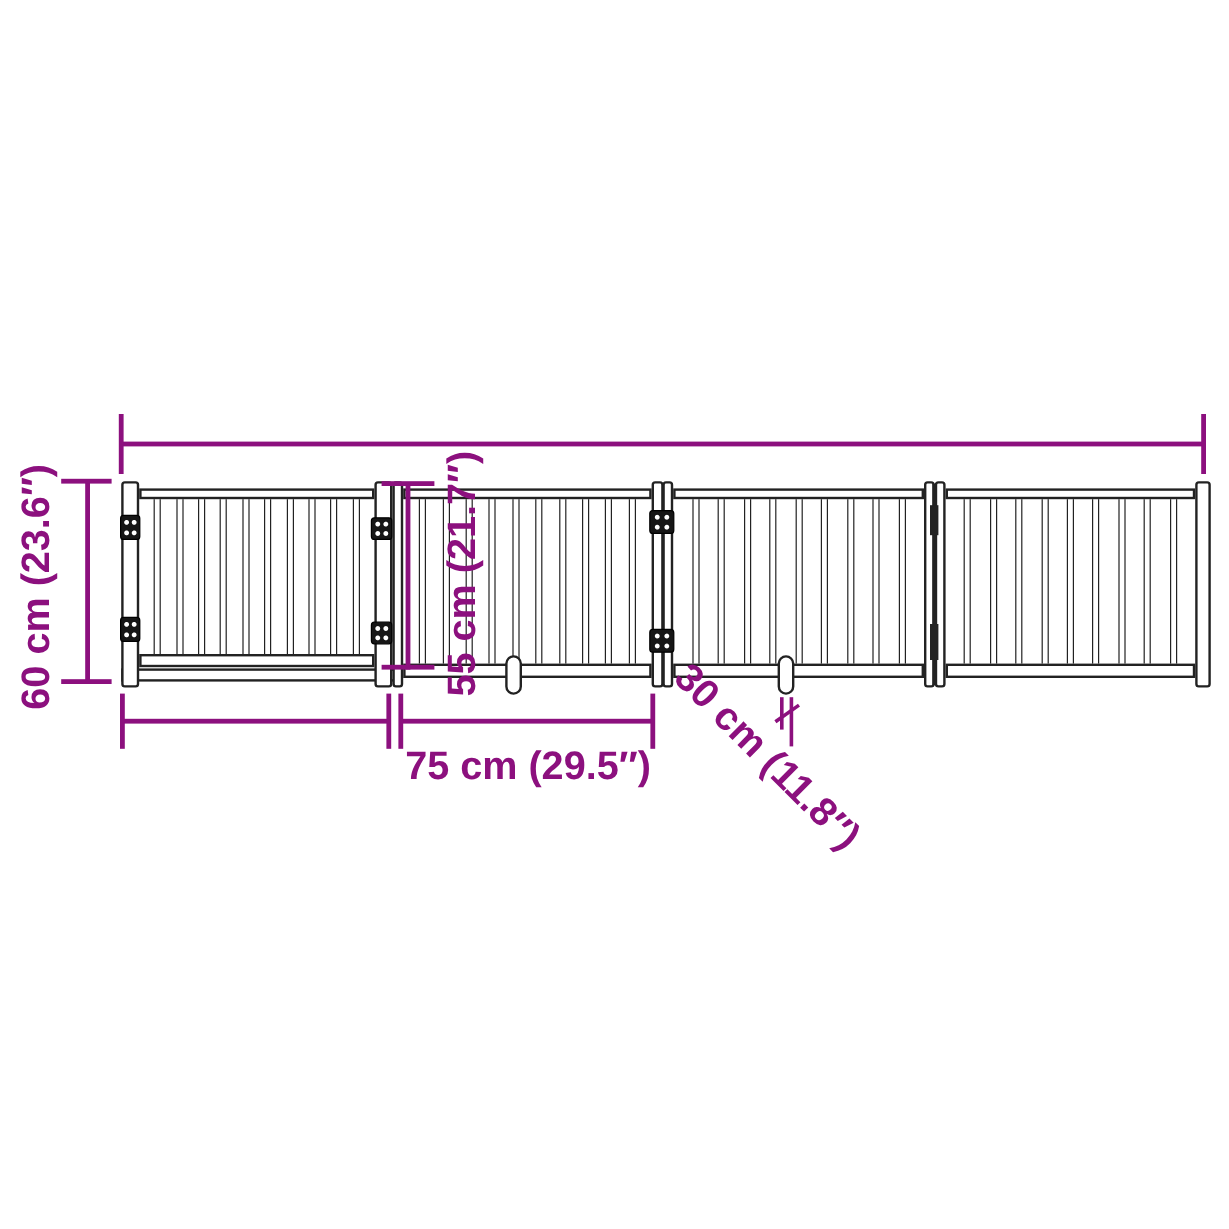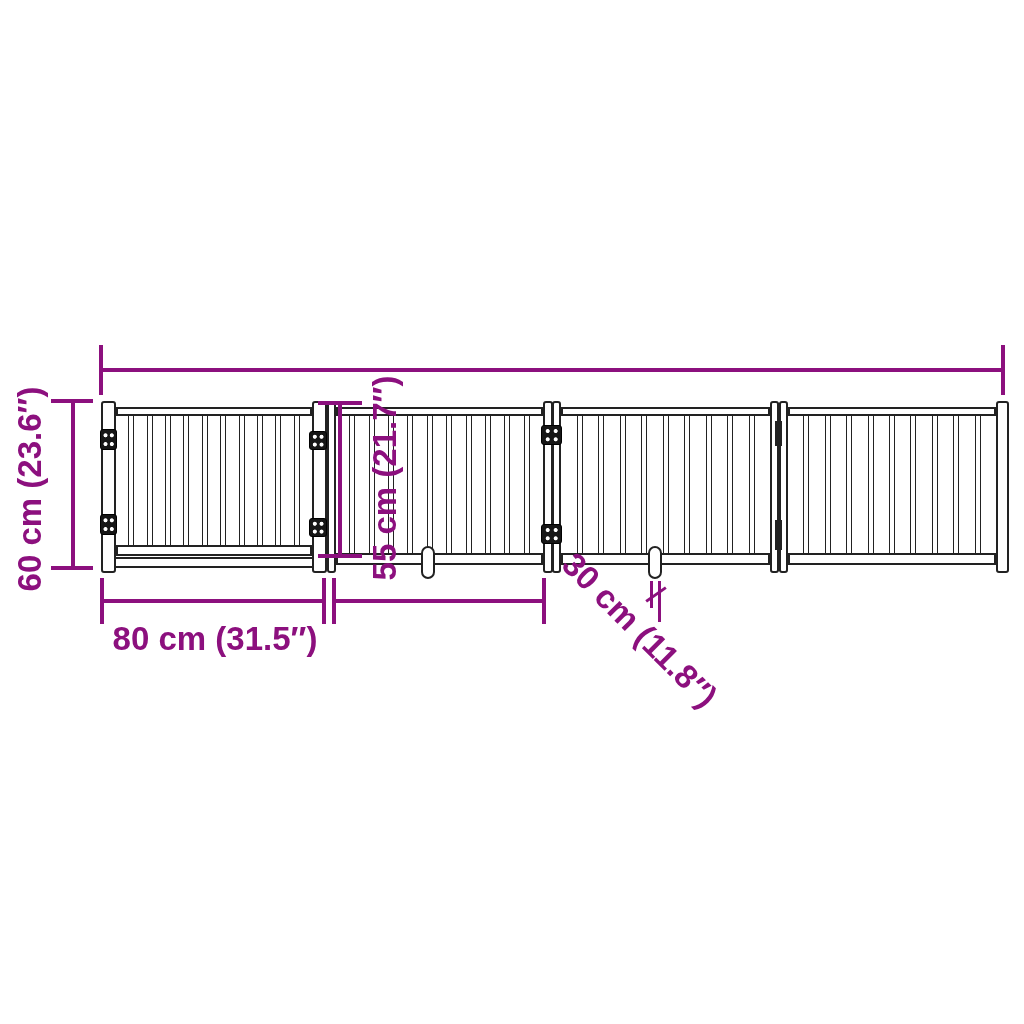--- a/index.html
+++ b/index.html
@@ -121,15 +121,15 @@
       <div class="abs dim" style="left: 334px; top: 599px; width: 210px; height: 4px;"></div>
       <div class="abs dim" style="left: 332px; top: 578px; width: 4px; height: 46px;"></div>
       <div class="abs dim" style="left: 542px; top: 578px; width: 4px; height: 46px;"></div>
       <div class="abs dim" style="left: 650px; top: 581px; width: 3px; height: 27px;"></div>
       <div class="abs dim" style="left: 658px; top: 581px; width: 3px; height: 41px;"></div>
       <div class="abs dim" style="left: 644px; top: 593px; width: 24px; height: 3px; transform: rotate(-35deg);"></div>
     </div>
 
   <div class="dim-label rot-ccw" style="left:29px;top:489px;">60 cm (23.6″)</div>
   <div class="dim-label rot-ccw" style="left:384px;top:478px;">55 cm (21.7″)</div>
-  <div class="dim-label" style="left:215px;top:638px;">80 cm (31.5″)</div>
+  <div class="dim-label" style="left:440px;top:638px;">75 cm (29.5″)</div>
   <div class="dim-label rot-45" style="left:640px;top:630px;">30 cm (11.8″)</div>
 </div>
 
 </body></html>

